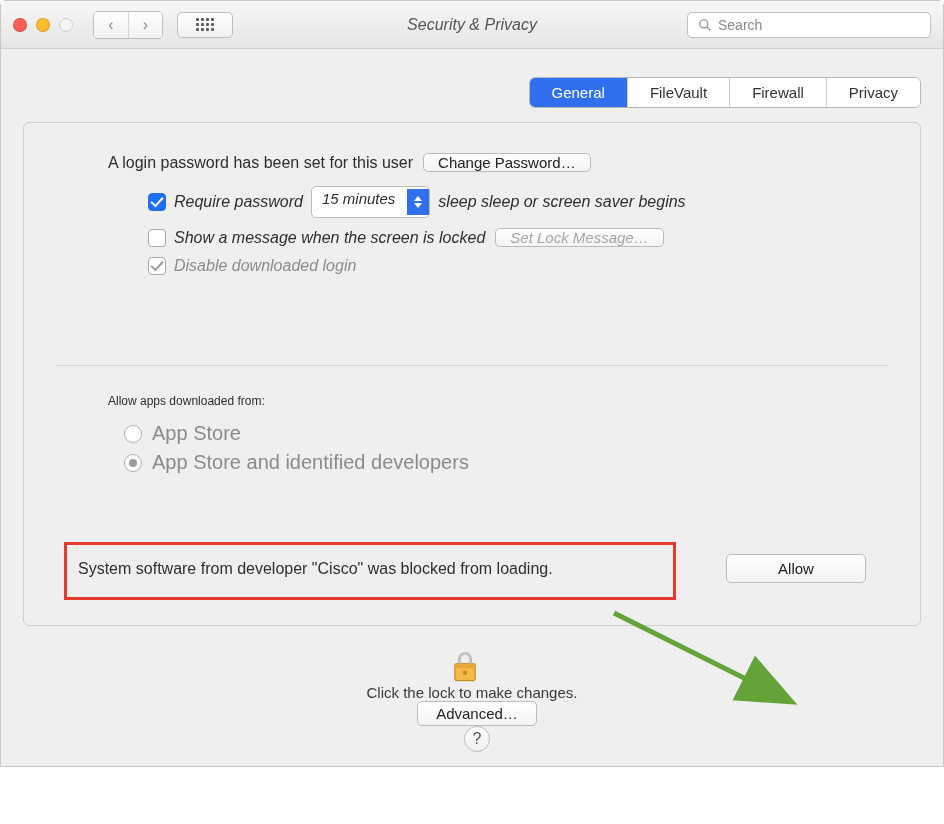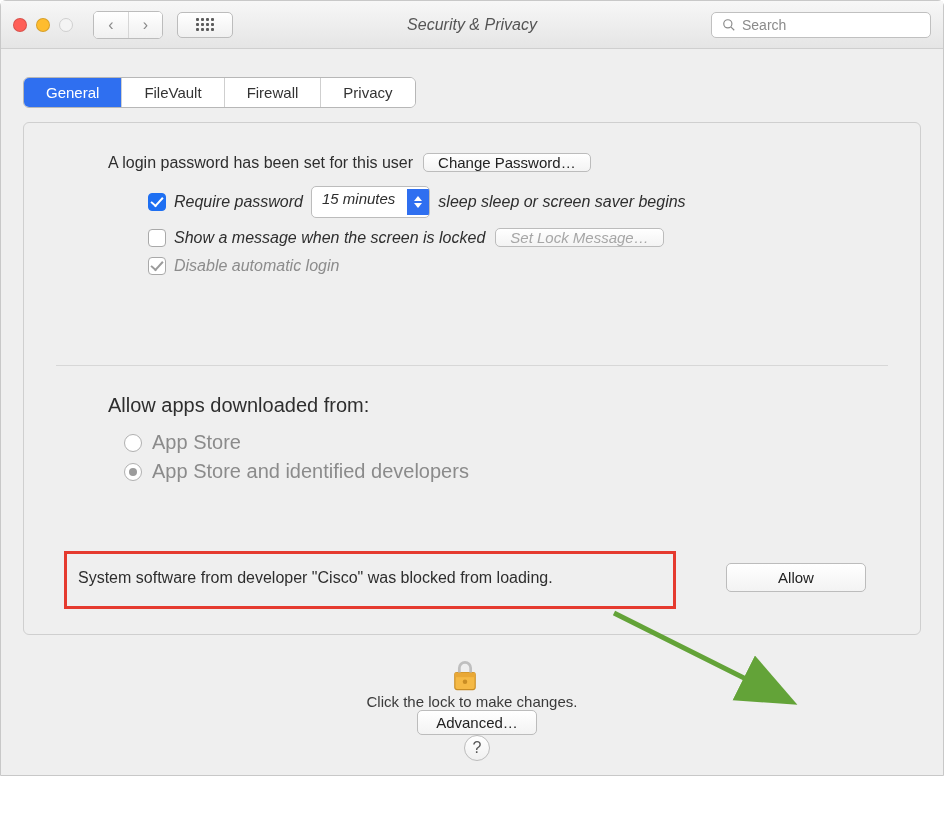--- a/index.html
+++ b/index.html
@@ -11,27 +11,27 @@
     .tl.red { background: #ff5f57; }
     .tl.yellow { background: #febc2e; }
     .tl.green { background: #f4f4f4; border-color:#cfcfcf; }
     .navseg { margin-left: 20px; display: inline-flex; border: 1px solid #bcbcbc; border-radius: 5px; overflow: hidden; background: #fff; }
     .navseg button { width: 34px; height: 26px; border: none; background: linear-gradient(#ffffff,#f0f0f0); color: #8a8a8a; font-size: 16px; line-height: 1; cursor: default; }
     .navseg button + button { border-left: 1px solid #d6d6d6; }
     .gridbtn { margin-left: 14px; display:inline-flex; align-items:center; justify-content:center; width: 56px; height: 26px; border: 1px solid #bcbcbc; border-radius: 5px; background: linear-gradient(#ffffff,#f0f0f0); }
     .gridbtn .dots { display:grid; grid-template-columns: repeat(4,3px); grid-template-rows: repeat(3,3px); gap:2px; }
     .gridbtn .dots span { background:#5b5b5b; border-radius:1px; }
     .win-title { position:absolute; left:0; right:0; text-align:center; font-size: 16px; color:#555; pointer-events:none;font-style:italic; }
-    .search { margin-left:auto; display:flex; align-items:center; gap:6px; width: 220px; height: 26px; border:1px solid #c0c0c0; border-radius: 5px; background:#fff; padding: 0 10px; color:#8a8a8a; }
+    .search { margin-left:auto; display:flex; align-items:center; gap:6px; width: 244px; height: 26px; border:1px solid #c0c0c0; border-radius: 5px; background:#fff; padding: 0 10px; color:#8a8a8a; }
     .search svg { flex:0 0 auto; }
     .search input { border:none; outline:none; font-size:14px; color:#333; width:100%; background:transparent; }
     .search input::placeholder { color:#8b8b8b; }
 
     .content { padding: 28px 22px 10px 22px; background:#efefef; }
-    .tabbar { display:flex; justify-content:flex-start; }
+    .tabbar { display:flex; justify-content:flex-end; }
     .tabs { display:inline-flex; border:1px solid #b7b7b7; border-radius:6px; overflow:hidden; background:#fff; }
     .tab { padding: 6px 22px; font-size:15px; color:#333; border-left:1px solid #cfcfcf; background:#fff; cursor:default; }
     .tab:first-child { border-left:none; }
     .tab.active { background:#2f6ff0; color:#fff; }
 
     .groupbox { margin-top: 14px; border:1px solid #cfcfcf; border-radius:6px; background:#efefef; padding: 30px 44px 26px 44px; position: relative; }
 
     .row { display:flex; align-items:center; font-size:16px; color:#2e2e2e; }
     .row + .row { margin-top: 10px; }
 
@@ -49,21 +49,21 @@
     .select { display:inline-flex; align-items:center; border:1px solid #bcbcbc; border-radius:5px; background:#fff; overflow:hidden; margin: 0 8px; }
     .select .val { padding: 3px 12px 10px 10px; font-size:15px; }
     .select .stepper { background:#2f6ff0; width:22px; height:26px; display:flex; flex-direction:column; align-items:center; justify-content:center; gap:2px; }
     .select .stepper .tri { width:0;height:0;border-left:4px solid transparent;border-right:4px solid transparent; }
     .select .stepper .up { border-bottom:5px solid #fff; }
     .select .stepper .down { border-top:5px solid #fff; }
 
     .divider { border:none; border-top:1px solid #d7d7d7; margin: 90px -12px 28px -12px; }
 
     .radiogroup { margin-left: 56px; }
-    .sectiontitle { font-size:20px; color:#2e2e2e; margin-left: 40px; margin-bottom: 14px; }
+    .sectiontitle { font-size:12px; color:#2e2e2e; margin-left: 40px; margin-bottom: 14px; }
     .radio { display:flex; align-items:center; font-size:20px; color:#8b8b8b; margin-bottom:6px; }
     .rad { width:18px; height:18px; border:1px solid #b0b0b0; border-radius:50%; margin-right:10px; background:#fff; display:inline-flex; align-items:center; justify-content:center; }
     .rad .dot { width:8px; height:8px; border-radius:50%; background:#9b9b9b; }
 
     .blockrow { display:flex; align-items:center; justify-content:space-between; margin-top: 64px; padding: 16px 10px; position:relative; }
     .blockmsg { font-size:16px; color:#2e2e2e; }
     .allowbtn { width: 140px; text-align:center; padding: 5px 0; }
     .redbox { position:absolute; border:3px solid #e53a2f; pointer-events:none; }
     .arrow { position:absolute; pointer-events:none; }
 
@@ -153,21 +153,21 @@
         </div>
 
         <div class="row">
           <span class="chk"></span>
           <span>Show a message when the screen is locked</span>
           <span class="btn disabled">Set Lock Message…</span>
         </div>
 
         <div class="row">
           <span class="chk light-checked"></span>
-          <span class="disabled-text">Disable automatic login</span>
+          <span class="disabled-text">Disable downloaded login</span>
         </div>
       </div>
 
       <hr class="divider">
 
       <div class="sectiontitle">Allow apps downloaded from:</div>
       <div class="radiogroup">
         <div class="radio">
           <span class="rad"></span>
           <span>App Store</span>

